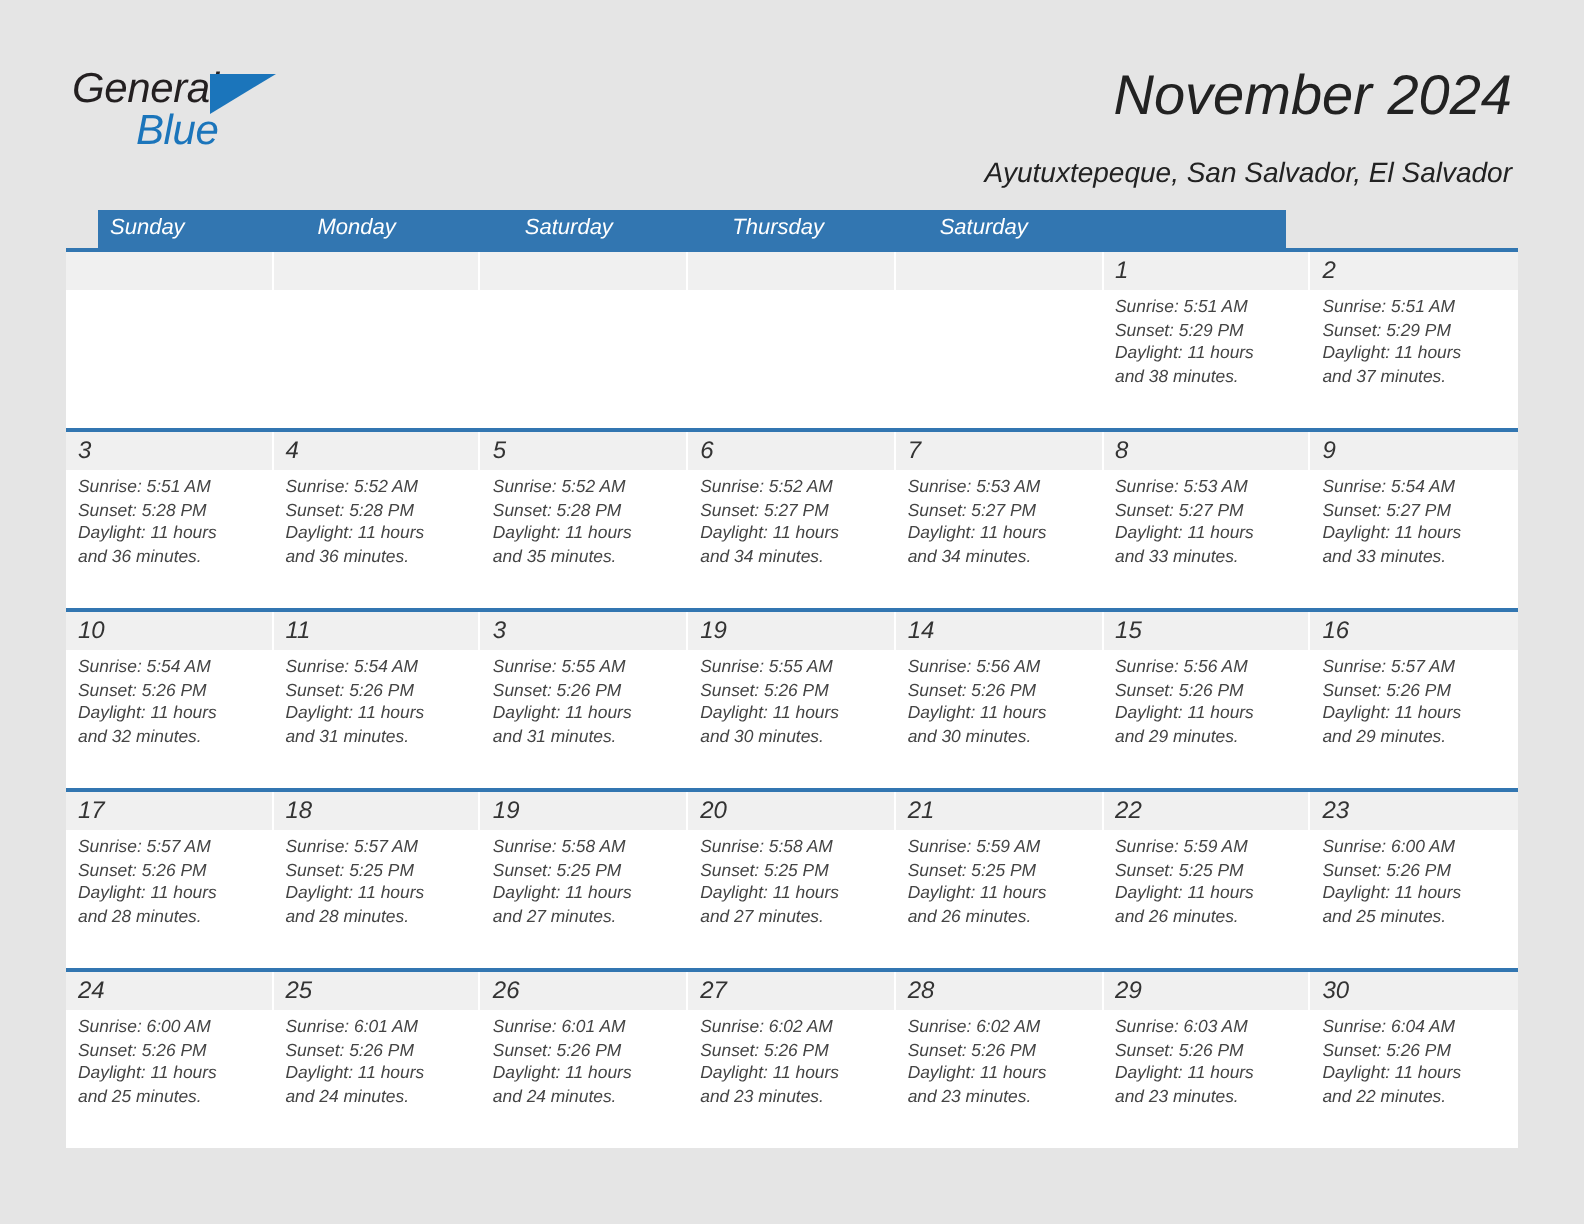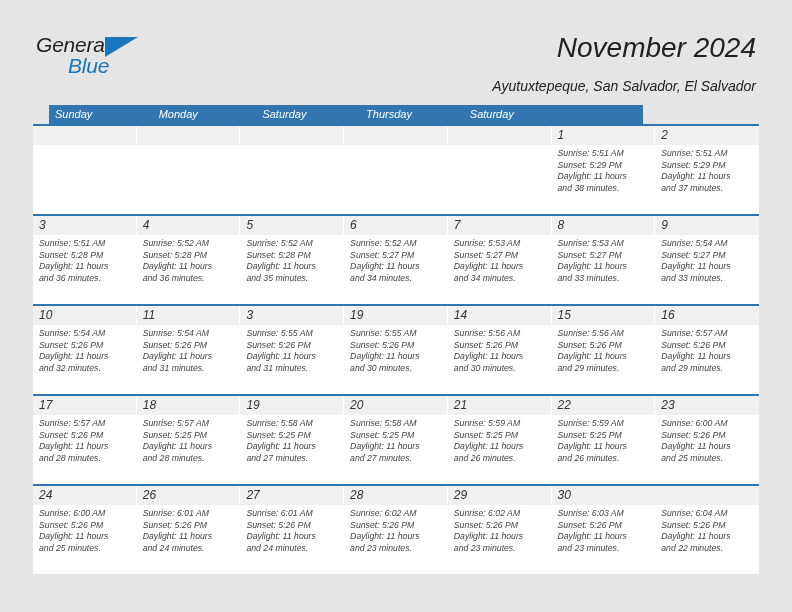--- a/index.html
+++ b/index.html
@@ -376,20 +376,21 @@
               <span class="info-line">Sunrise: 6:00 AM</span>
               <span class="info-line">Sunset: 5:26 PM</span>
               <span class="info-line">Daylight: 11 hours</span>
               <span class="info-line">and 25 minutes.</span>
             </div>
           </div>
         </div>
         <div class="week">
           <div class="week-dates">
             <div class="date-cell">24</div>
+            <div class="date-cell">25</div>
             <div class="date-cell">26</div>
             <div class="date-cell">27</div>
             <div class="date-cell">28</div>
             <div class="date-cell">29</div>
             <div class="date-cell">30</div>
           </div>
           <div class="week-body">
             <div class="info-cell">
               <span class="info-line">Sunrise: 6:00 AM</span>
               <span class="info-line">Sunset: 5:26 PM</span>

